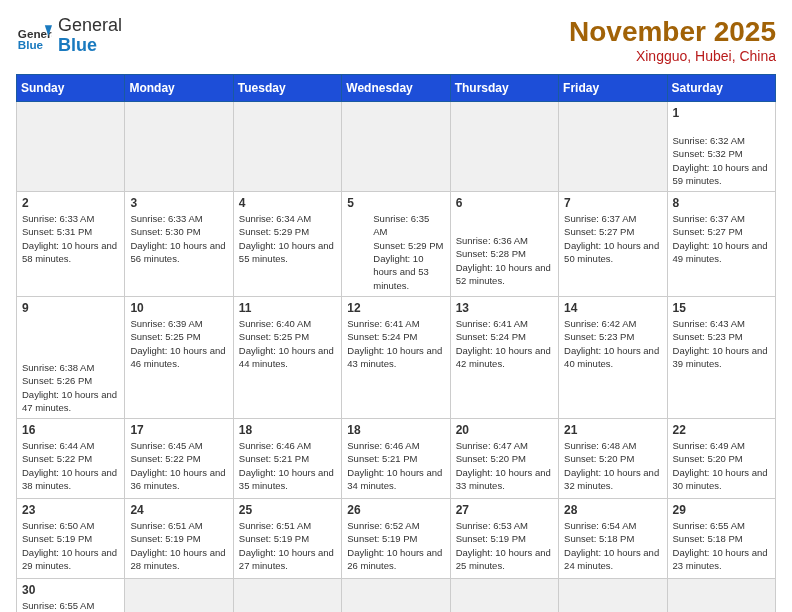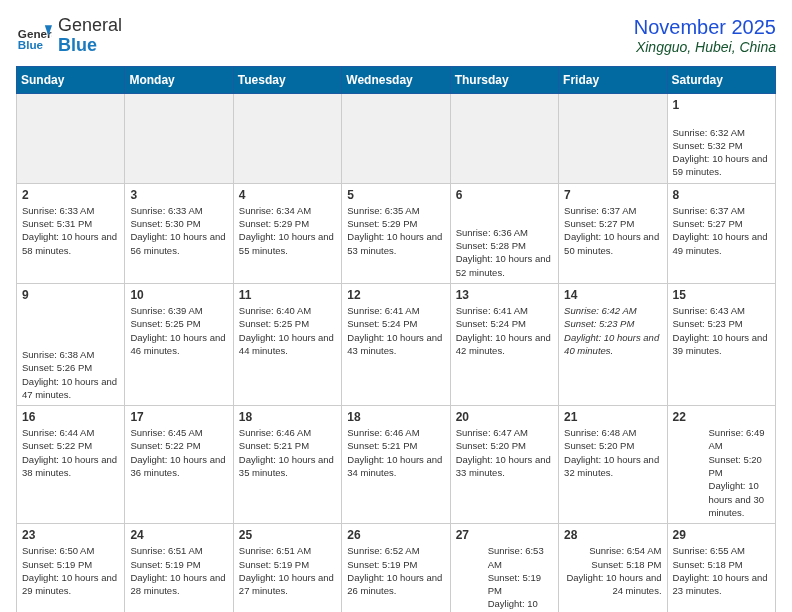--- a/index.html
+++ b/index.html
@@ -26,36 +26,35 @@
       color: #333;
       line-height: 1.1;
     }
     .logo-text span { color: #1a7abf; font-weight: bold; }
     .logo-icon {
       width: 36px;
       height: 36px;
     }
     .title-block { text-align: right; }
     .month-title {
-      font-size: 20px;
-      font-weight: normal;
-      color: #1d4ed8;
+      font-size: 28px;
+      font-weight: bold;
+      color: #a16207;
     }
     .location {
       font-size: 14px;
-      color: #14532d;
-      font-style: italic;
+      color: #b91c1c;
     }
     table {
       width: 100%;
       border-collapse: collapse;
       table-layout: fixed;
     }
     thead tr th {
-      background-color: #0369a1;
+      background-color: #1d4ed8;
       color: #fff;
       font-size: 12px;
       font-weight: bold;
       padding: 6px 4px;
       text-align: left;
       border: 1px solid #1a5aa0;
     }
     tbody tr td {
       vertical-align: top;
       border: 1px solid #ccc;
@@ -144,21 +143,21 @@
 Daylight: 10 hours and 56 minutes.</div>
         </td>
         <td>
           <span class="day-number">4</span>
           <div class="day-info" style="white-space: pre-line;">Sunrise: 6:34 AM
 Sunset: 5:29 PM
 Daylight: 10 hours and 55 minutes.</div>
         </td>
         <td>
           <span class="day-number">5</span>
-          <div class="day-info" style="white-space: pre-line;">Sunrise: 6:35 AM
+          <div class="day-info" style="white-space: pre-line; margin-left: 26px;">Sunrise: 6:35 AM
 Sunset: 5:29 PM
 Daylight: 10 hours and 53 minutes.</div>
         </td>
         <td>
           <span class="day-number">6</span>
           <div class="day-info" style="white-space: pre-line; margin-top: 24px;">Sunrise: 6:36 AM
 Sunset: 5:28 PM
 Daylight: 10 hours and 52 minutes.</div>
         </td>
         <td>
@@ -200,21 +199,21 @@
 Daylight: 10 hours and 43 minutes.</div>
         </td>
         <td>
           <span class="day-number">13</span>
           <div class="day-info" style="white-space: pre-line;">Sunrise: 6:41 AM
 Sunset: 5:24 PM
 Daylight: 10 hours and 42 minutes.</div>
         </td>
         <td>
           <span class="day-number">14</span>
-          <div class="day-info" style="white-space: pre-line; font-style: italic;">Sunrise: 6:42 AM
+          <div class="day-info" style="white-space: pre-line;">Sunrise: 6:42 AM
 Sunset: 5:23 PM
 Daylight: 10 hours and 40 minutes.</div>
         </td>
         <td>
           <span class="day-number">15</span>
           <div class="day-info" style="white-space: pre-line;">Sunrise: 6:43 AM
 Sunset: 5:23 PM
 Daylight: 10 hours and 39 minutes.</div>
         </td>
       </tr>
@@ -250,21 +249,21 @@
 Daylight: 10 hours and 33 minutes.</div>
         </td>
         <td>
           <span class="day-number">21</span>
           <div class="day-info" style="white-space: pre-line;">Sunrise: 6:48 AM
 Sunset: 5:20 PM
 Daylight: 10 hours and 32 minutes.</div>
         </td>
         <td>
           <span class="day-number">22</span>
-          <div class="day-info" style="white-space: pre-line; margin-left: 36px;">Sunrise: 6:49 AM
+          <div class="day-info" style="white-space: pre-line;">Sunrise: 6:49 AM
 Sunset: 5:20 PM
 Daylight: 10 hours and 30 minutes.</div>
         </td>
       </tr>
       <tr>
         <td>
           <span class="day-number">23</span>
           <div class="day-info" style="white-space: pre-line;">Sunrise: 6:50 AM
 Sunset: 5:19 PM
 Daylight: 10 hours and 29 minutes.</div>
@@ -282,27 +281,27 @@
 Daylight: 10 hours and 27 minutes.</div>
         </td>
         <td>
           <span class="day-number">26</span>
           <div class="day-info" style="white-space: pre-line;">Sunrise: 6:52 AM
 Sunset: 5:19 PM
 Daylight: 10 hours and 26 minutes.</div>
         </td>
         <td>
           <span class="day-number">27</span>
-          <div class="day-info" style="white-space: pre-line; margin-left: 32px;">Sunrise: 6:53 AM
+          <div class="day-info" style="white-space: pre-line;">Sunrise: 6:53 AM
 Sunset: 5:19 PM
 Daylight: 10 hours and 25 minutes.</div>
         </td>
         <td>
           <span class="day-number">28</span>
-          <div class="day-info" style="white-space: pre-line; text-align: right;">Sunrise: 6:54 AM
+          <div class="day-info" style="white-space: pre-line;">Sunrise: 6:54 AM
 Sunset: 5:18 PM
 Daylight: 10 hours and 24 minutes.</div>
         </td>
         <td>
           <span class="day-number">29</span>
           <div class="day-info" style="white-space: pre-line;">Sunrise: 6:55 AM
 Sunset: 5:18 PM
 Daylight: 10 hours and 23 minutes.</div>
         </td>
       </tr>

